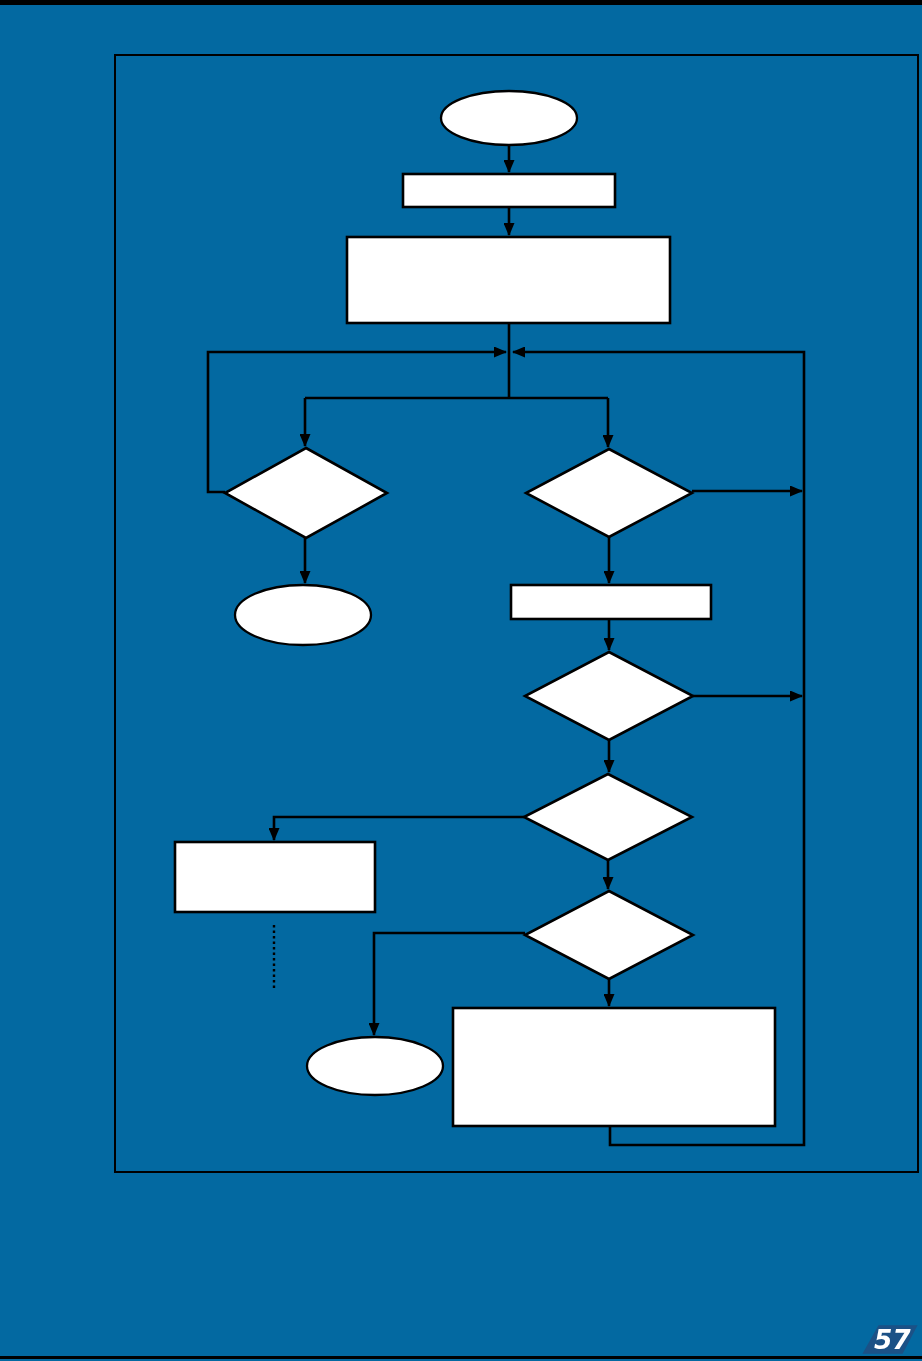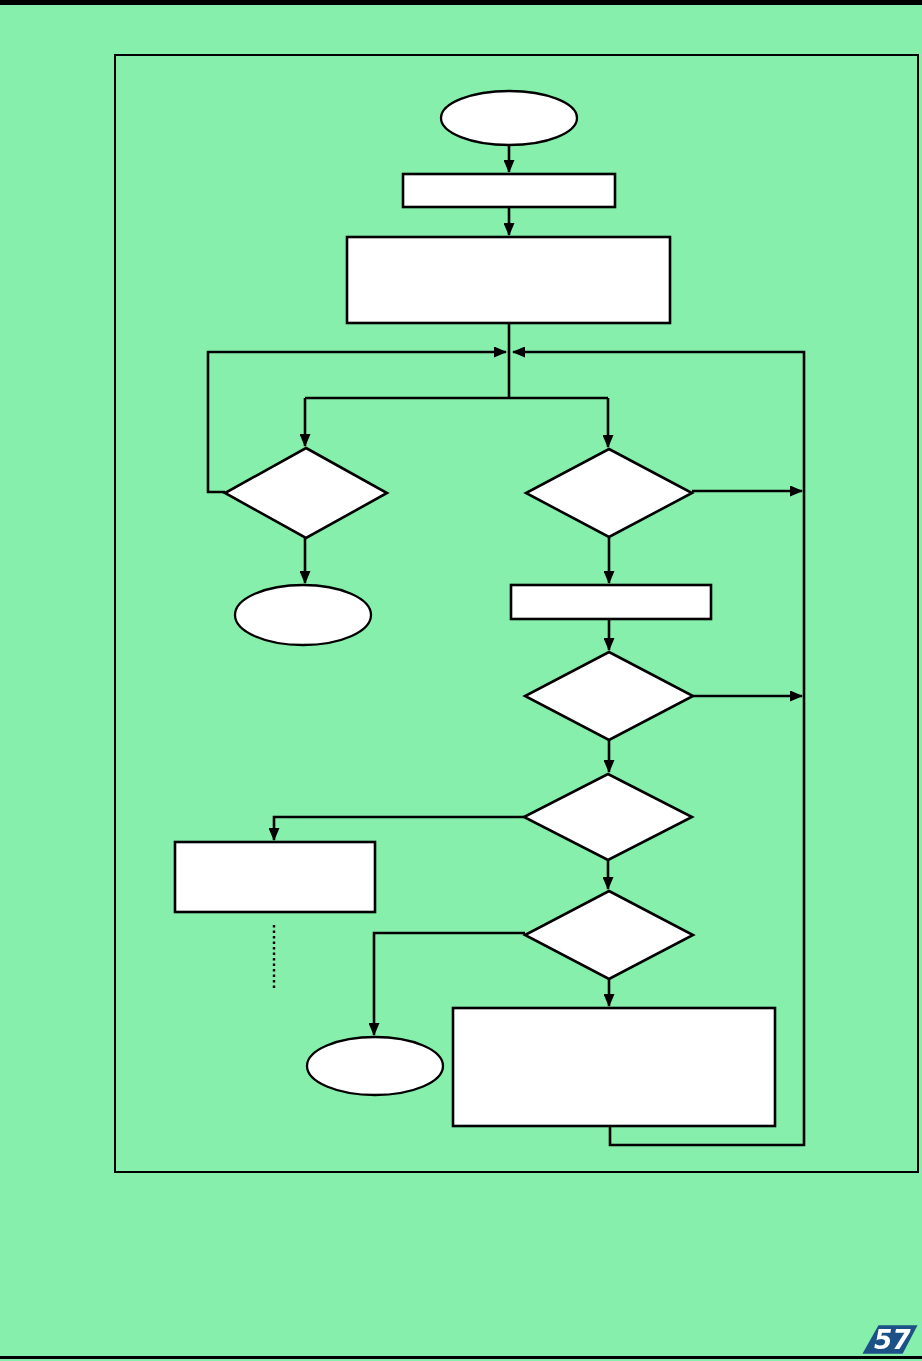--- a/index.html
+++ b/index.html
@@ -29,21 +29,21 @@
   .logo {
     position: absolute;
     left: 860px; top: 1324px;
     width: 60px; height: 31px;
   }
   .logo svg { display: block; width: 100%; height: 100%; }
 </style>
 </head>
 <body>
 
-<div class="page" style="background: #86efac;">
+<div class="page" style="background: #0369a1;">
 
   <div class="top-rule" style="background: rgb(0, 0, 0);"></div>
 
   <svg id="flowchart" viewBox="0 0 922 1361" xmlns="http://www.w3.org/2000/svg">
     <defs>
       <marker id="arrowhead" markerWidth="13" markerHeight="11" refX="12" refY="5.5" orient="auto" markerUnits="userSpaceOnUse">
         <path id="arrowhead-path" d="M0,0 L13,5.5 L0,11 Z" fill="#000000"></path>
       </marker>
     </defs>
     <g id="fc-edges">

